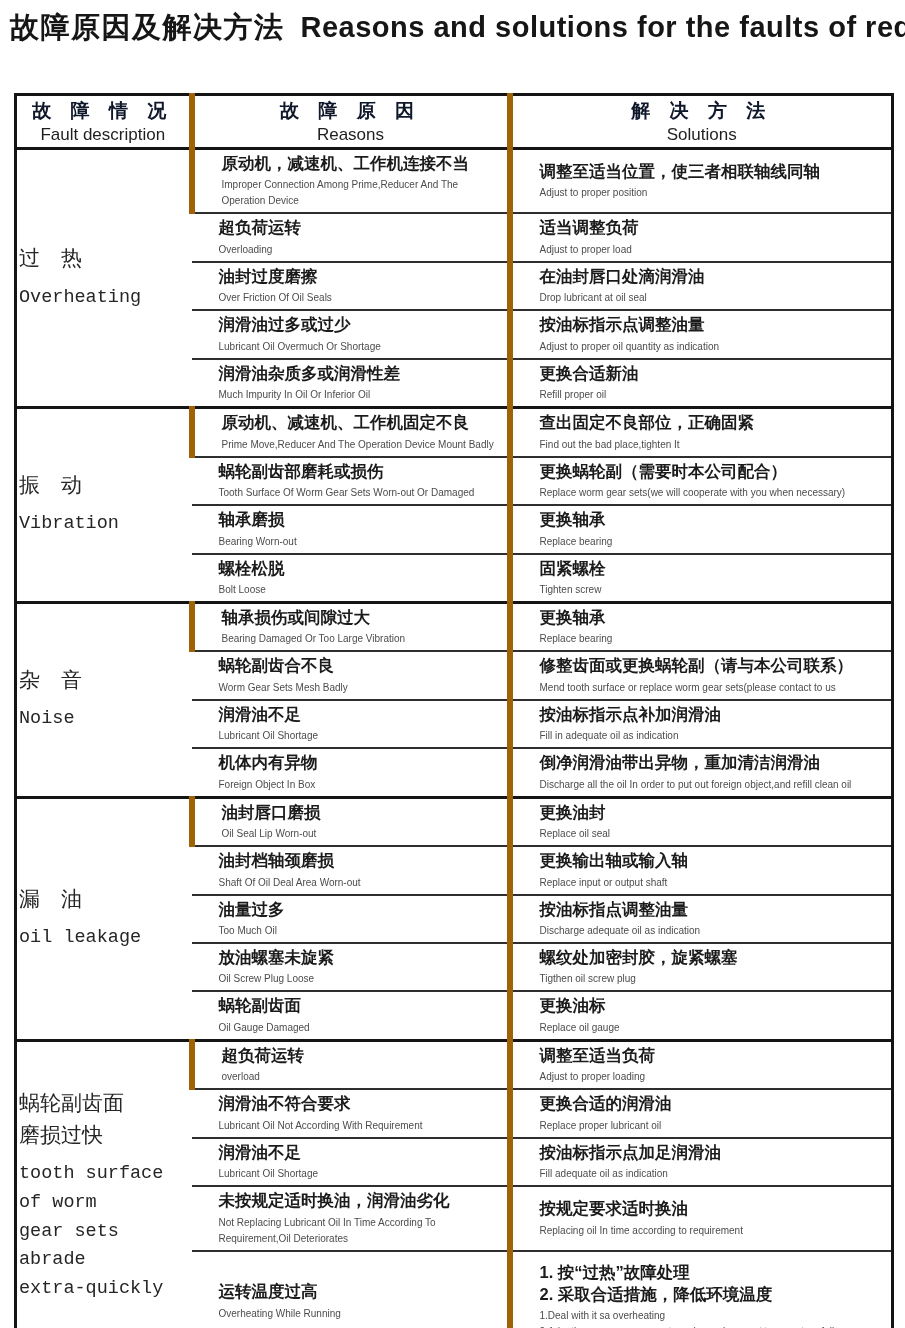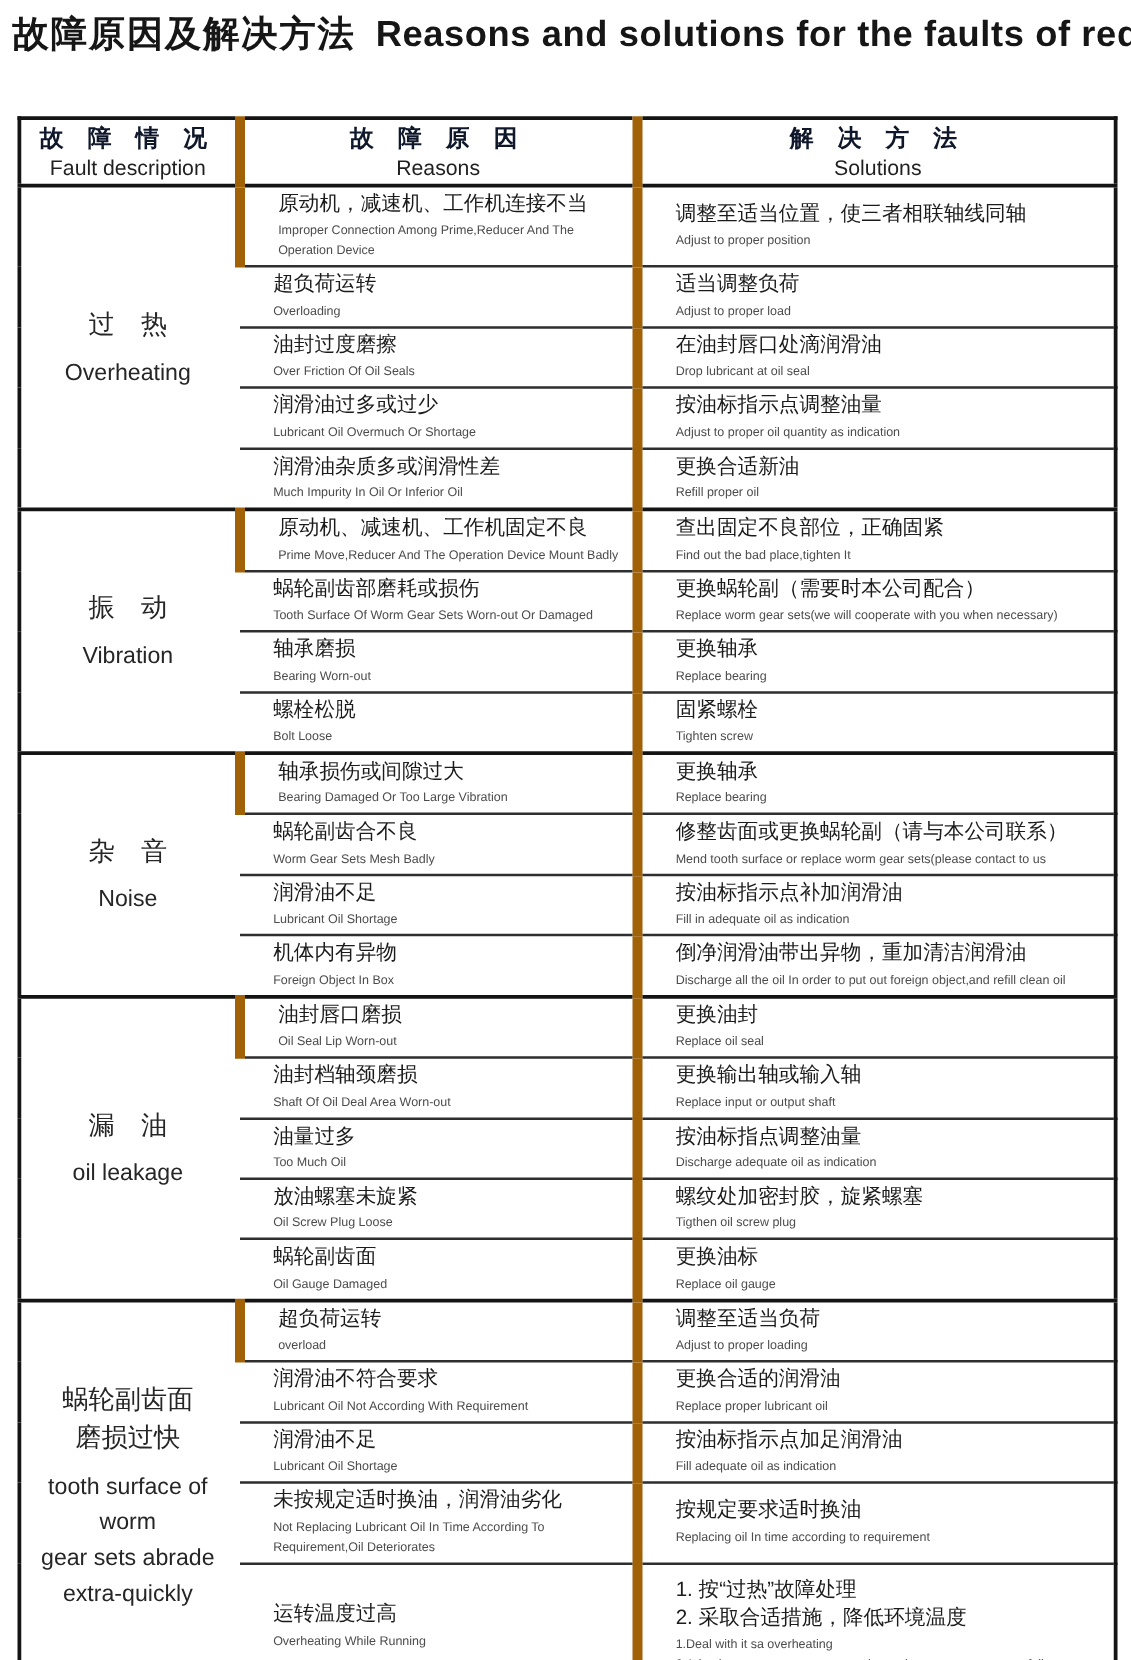--- a/index.html
+++ b/index.html
@@ -29,21 +29,21 @@
     table-layout: fixed;
     width: 877px;
     margin: 45px 0 0 14px;
     border: 3px solid #141414;
   }
   col.c1 { width: 176px; }
   col.c2 { width: 318px; }
   col.c3 { width: 383px; }
 
   th, td { box-sizing: border-box; }
-  th + th, td + td, td + th { border-left: 8px solid #a16207; }
+  th + th, td + td, td + th { border-left: 6px solid #a16207; }
 
   thead th {
     height: 49px;
     text-align: center;
     vertical-align: middle;
     padding: 2px 0;
     font-weight: normal;
   }
   .hzh { font-size: 19px; font-weight: bold; letter-spacing: 7px; color: #0f172a; }
   .hen { font-size: 17px; margin-top: 1px; color: #1f1f1f; }
@@ -53,37 +53,38 @@
 
   td.reason-cell, td.solution-cell {
     vertical-align: middle;
     padding: 3px 8px 3px 27px;
     height: 47px;
   }
   tbody tr.tall-row td { height: 102px; }
 
   .cell-zh {
     font-size: 16.5px;
-    font-weight: normal;
+    font-weight: bold;
     line-height: 1.3;
     color: #1b1b1b;
     white-space: pre-line;
   }
   .cell-en {
     font-size: 10px;
     line-height: 1.6;
     margin-top: 3px;
     color: #4c4c4c;
     white-space: pre-line;
   }
 
   td.fault-cell {
-    text-align: center;
+    text-align: left;
     vertical-align: middle;
     padding: 18px 2px;
+    font-family: Liberation Mono, monospace;
   }
   .fault-zh {
     font-size: 21px;
     line-height: 1.5;
     color: #262626;
     white-space: pre-line;
   }
   .fault-en {
     font-size: 18.5px;
     line-height: 1.55;

